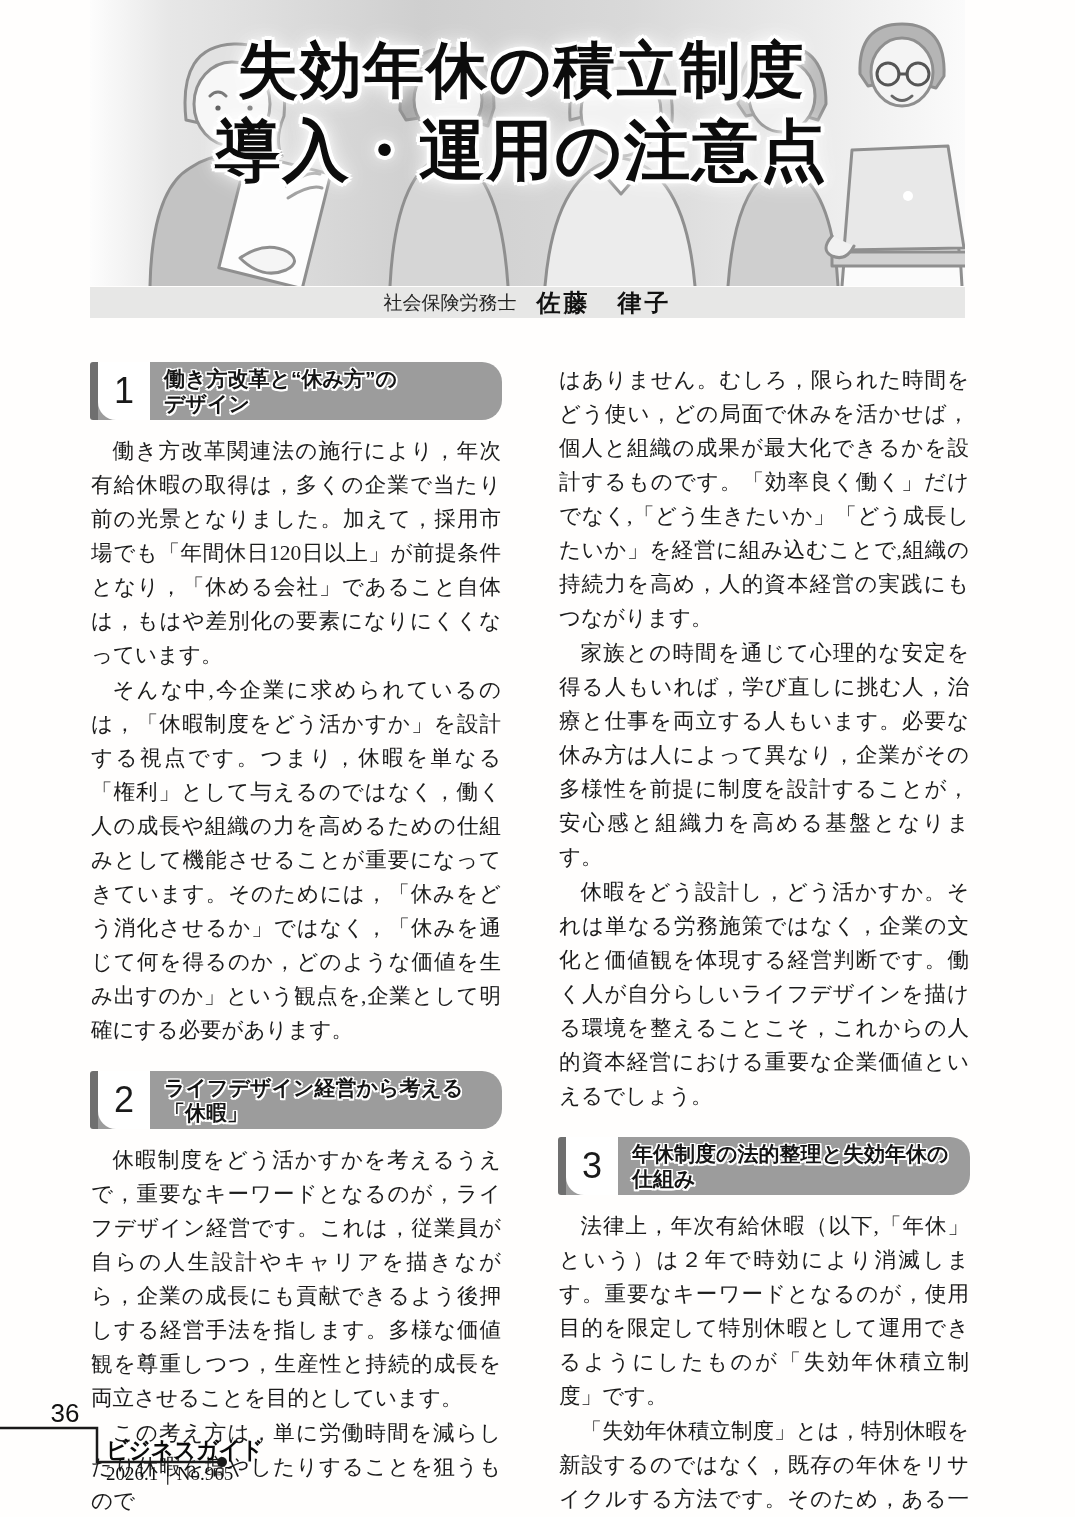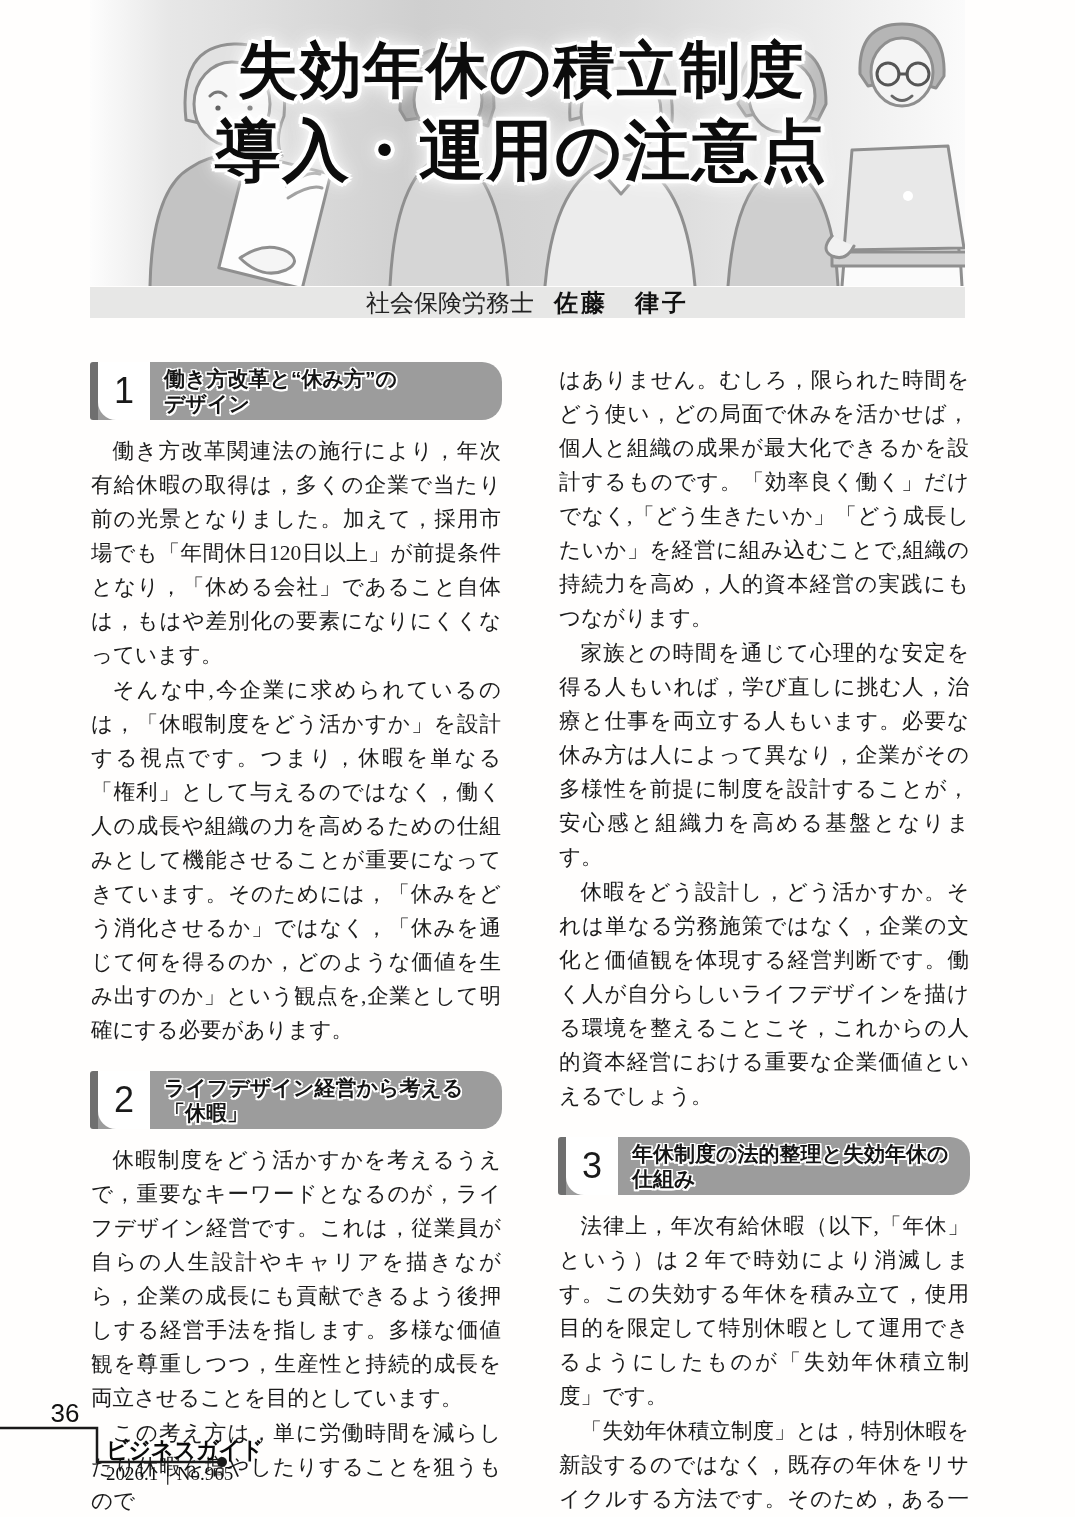--- a/index.html
+++ b/index.html
@@ -13,21 +13,21 @@
   .hero-title{position:absolute;left:0;right:12px;top:40px;text-align:center;
         font-family:"Liberation Sans","DejaVu Sans",sans-serif;font-weight:900;color:#0c0c0c;}
   .hero-title .t1{font-size:61px;line-height:1;letter-spacing:2px;}
   .hero-title .t2{font-size:66px;line-height:1;margin-top:16px;letter-spacing:2px;}
   .glow{text-shadow:-3px -3px 0 #fff,3px -3px 0 #fff,-3px 3px 0 #fff,3px 3px 0 #fff,
         0 -4px 0 #fff,0 4px 0 #fff,-4px 0 0 #fff,4px 0 0 #fff,0 0 10px #fff,0 0 18px #fff,0 0 26px #fff;}
 
   
   .byline{position:absolute;left:90px;top:287px;width:875px;height:31px;background:#e7e7e6;
         display:flex;align-items:center;justify-content:center;gap:20px;}
-  .byline .role{font-size:24px;color:#222;}
+  .byline .role{font-size:19px;color:#222;}
   .byline .name{font-size:24px;font-weight:700;color:#111;letter-spacing:3px;}
 
   
   .col{position:absolute;top:362px;width:412px;}
   .col.left{left:90px;}
   .col.right{left:558px;}
   p.body{margin:1px;font-size:21.5px;line-height:34px;text-align:justify;text-indent:1em;
         color:#1b1b1b;font-family:"Liberation Serif","DejaVu Serif",serif;}
   p.body.noindent{text-indent:0;}
 
@@ -154,21 +154,21 @@
     <p class="body">家族との時間を通じて心理的な安定を得る人もいれば，学び直しに挑む人，治療と仕事を両立する人もいます。必要な休み方は人によって異なり，企業がその多様性を前提に制度を設計することが，安心感と組織力を高める基盤となります。</p>
     <p class="body">休暇をどう設計し，どう活かすか。それは単なる労務施策ではなく，企業の文化と価値観を体現する経営判断です。働く人が自分らしいライフデザインを描ける環境を整えることこそ，これからの人的資本経営における重要な企業価値といえるでしょう。</p>
     <div class="sec gap">
       <div class="sec-stripe"></div>
       <div class="sec-num">3</div>
       <div class="sec-title">
         <div>年休制度の法的整理と失効年休の</div>
         <div>仕組み</div>
       </div>
     </div>
-    <p class="body">法律上，年次有給休暇（以下,「年休」という）は２年で時効により消滅します。この失効する年休を積み立て，使用目的を限定して特別休暇として運用できるようにしたものが「失効年休積立制度」です。</p>
+    <p class="body">法律上，年次有給休暇（以下,「年休」という）は２年で時効により消滅します。重要なキーワードとなるのが，使用目的を限定して特別休暇として運用できるようにしたものが「失効年休積立制度」です。</p>
     <p class="body">「失効年休積立制度」とは，特別休暇を新設するのではなく，既存の年休をリサイクルする方法です。そのため，ある一部の人だけが特別な休暇を得るという不公平感</p>
   </div>
 
   <svg class="footer-lines" width="260" height="70" viewBox="0 0 260 70">
     <path d="M0 8 H97 V42 H221" stroke="#1a1a1a" stroke-width="2.5" fill="none"></path>
     <circle cx="222" cy="42" r="5" fill="#1a1a1a"></circle>
   </svg>
   <div class="pagenum">36</div>
   <div class="logo">ビジネスガイド</div>
   <div class="issue">2026.1｜No.965</div>

